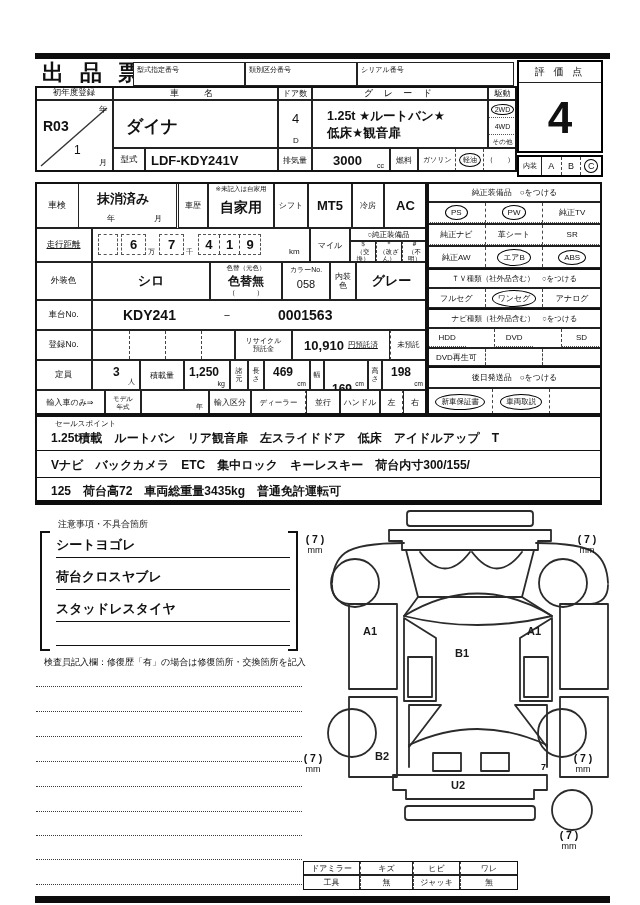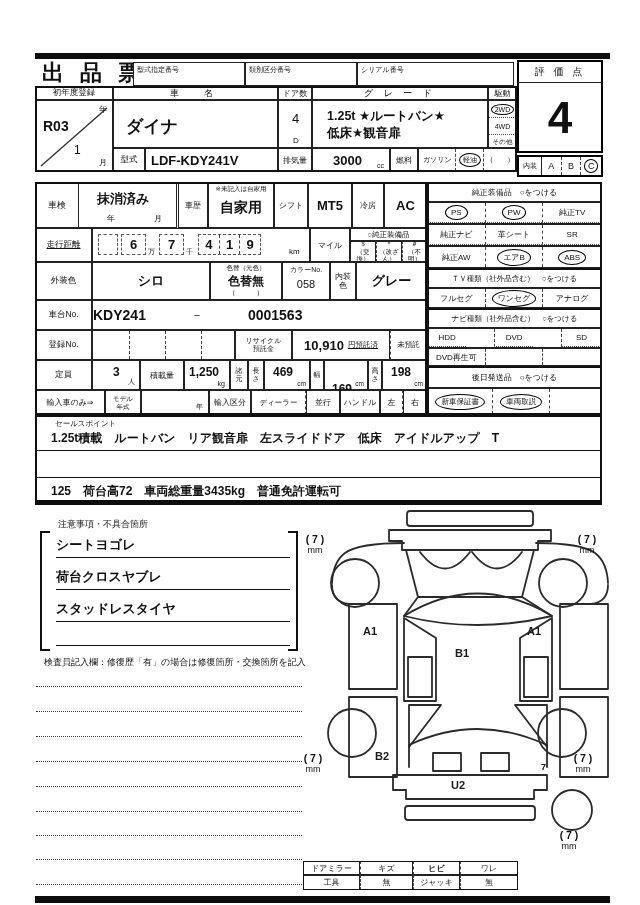--- a/index.html
+++ b/index.html
@@ -187,21 +187,21 @@
   </div>
   <div class="cell" style="left:282px;top:262px;width:48px;height:38px;">
     <div class="a fs7" style="left:0;top:2px;width:100%;text-align:center;">カラーNo.</div>
     <div class="a fs11" style="left:0;top:15px;width:100%;text-align:center;">058</div>
   </div>
   <div class="cell ctr fs8" style="left:330px;top:262px;width:26px;height:38px;line-height:1.15;padding:0 4px;">内装色</div>
   <div class="cell ctr bold fs13" style="left:356px;top:262px;width:71px;height:38px;">グレー</div>
 
   <div class="cell ctr fs85" style="left:35px;top:300px;width:57px;height:30px;">車台No.</div>
   <div class="cell" style="left:92px;top:300px;width:335px;height:30px;display:flex;align-items:center;">
-    <span class="bold fs14" style="">KDY241</span>
+    <span class="bold fs14" style="margin-left:30px;">KDY241</span>
     <span class="fs12" style="margin-left:45px;">－</span>
     <span class="bold fs14" style="margin-left:45px;">0001563</span>
   </div>
 
   <div class="cell ctr fs85" style="left:35px;top:330px;width:57px;height:30px;">登録No.</div>
   <div class="cell" style="left:92px;top:330px;width:143px;height:30px;">
     <span class="a" style="left:36px;top:0;height:100%;border-left:1px dashed #444;"></span>
     <span class="a" style="left:72px;top:0;height:100%;border-left:1px dashed #444;"></span>
     <span class="a" style="left:108px;top:0;height:100%;border-left:1px dashed #444;"></span>
   </div>
@@ -326,20 +326,21 @@
         <span class="circ">車両取説</span>
       </div>
     <div class="dashL" style="width:52px;"></div>
   </div>
   <div class="frame" style="left:427px;top:182px;width:175px;height:233px;"></div>
 
   <div class="a" style="left:35px;top:415px;width:567px;height:90px;border:2px solid #111;border-bottom:5px solid #0d0d0d;background:#fff;">
     <div class="a fs75" style="left:18px;top:2px;">セールスポイント</div>
     <div class="a fs12" style="left:14px;top:13px;font-weight:600;">1.25t積載　ルートバン　リア観音扉　左スライドドア　低床　アイドルアップ　T</div>
     <div class="a" style="left:0;top:33px;width:563px;border-top:1.4px solid #111;"></div>
+    <div class="a fs12" style="left:14px;top:40px;font-weight:600;">Vナビ　バックカメラ　ETC　集中ロック　キーレスキー　荷台内寸300/155/</div>
     <div class="a" style="left:0;top:60px;width:563px;border-top:1.4px solid #111;"></div>
     <div class="a fs12" style="left:14px;top:66px;font-weight:600;">125　荷台高72　車両総重量3435kg　普通免許運転可</div>
   </div>
 
   <div class="a fs9" style="left:58px;top:518px;">注意事項・不具合箇所</div>
   <div class="a" style="left:40px;top:531px;width:10px;height:120px;border-left:2.5px solid #111;border-top:2.5px solid #111;border-bottom:2.5px solid #111;"></div>
   <div class="a" style="left:288px;top:531px;width:10px;height:120px;border-right:2.5px solid #111;border-top:2.5px solid #111;border-bottom:2.5px solid #111;"></div>
   <div class="uline bold fs13" style="left:56px;top:536px;width:234px;height:22px;">シートヨゴレ</div>
   <div class="uline bold fs13" style="left:56px;top:568px;width:234px;height:22px;">荷台クロスヤブレ</div>
   <div class="uline bold fs13" style="left:56px;top:600px;width:234px;height:22px;">スタッドレスタイヤ</div>
@@ -418,21 +419,21 @@
       <div class="u">mm</div>
   </div>
   <div class="a fs9 bold" style="left:541px;top:762px;">7</div>
   <div class="tread" style="left:550px;top:829px;">
     <div class="v">( 7 )</div>
       <div class="u">mm</div>
   </div>
 
   <div class="cell ctr fs8" style="left:303px;top:861px;width:57px;height:14px;">ドアミラー</div>
   <div class="cell ctr fs8" style="left:360px;top:861px;width:53px;height:14px;border-left:1px dashed #444;">キズ</div>
-  <div class="cell ctr fs8" style="left:413px;top:861px;width:47px;height:14px;border-left:1px dashed #444;font-weight:bold;">ヒビ</div>
+  <div class="cell ctr fs8" style="left:413px;top:861px;width:47px;height:14px;border-left:1px dashed #444;">ヒビ</div>
   <div class="cell ctr fs8" style="left:460px;top:861px;width:58px;height:14px;border-left:1px dashed #444;">ワレ</div>
   <div class="cell ctr fs8" style="left:303px;top:875px;width:57px;height:15px;">工具</div>
   <div class="cell ctr fs8" style="left:360px;top:875px;width:53px;height:15px;border-left:1px dashed #444;">無</div>
   <div class="cell ctr fs8" style="left:413px;top:875px;width:47px;height:15px;border-left:1px dashed #444;">ジャッキ</div>
   <div class="cell ctr fs8" style="left:460px;top:875px;width:58px;height:15px;border-left:1px dashed #444;">無</div>
   <div class="frame" style="left:303px;top:861px;width:215px;height:29px;border-width:1.5px;"></div>
 
   <div class="bar" style="left:35px;top:896px;width:575px;height:7px;"></div>
 
 </div>

